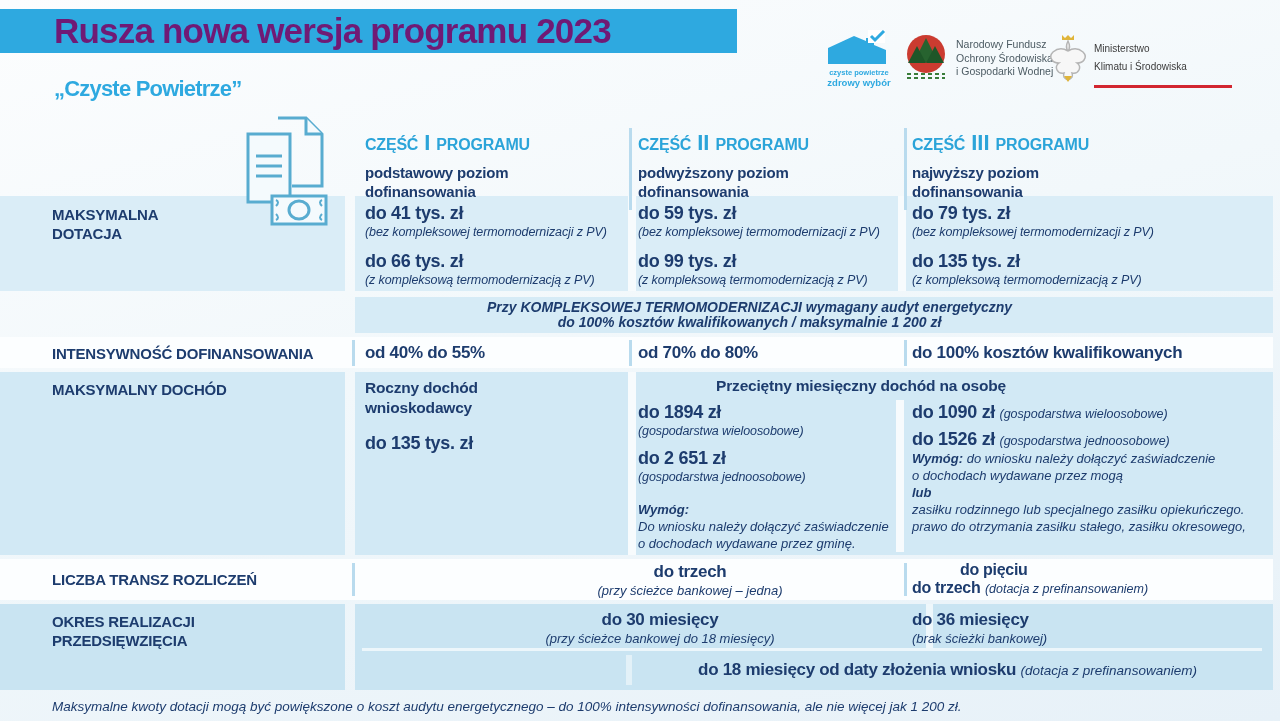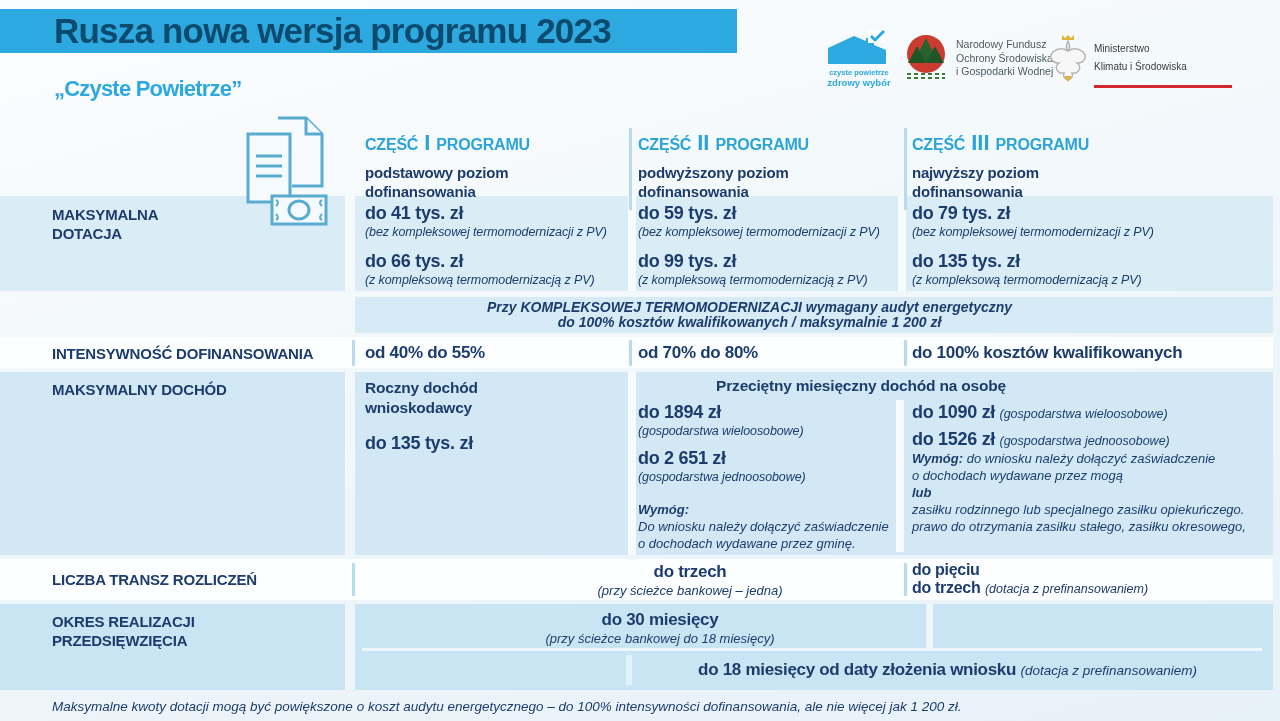--- a/index.html
+++ b/index.html
@@ -3,21 +3,21 @@
 <meta charset="utf-8">
 <style>
   html,body{margin:0;padding:0;background:#dfe6ea;}
   .stage{position:relative;width:1280px;height:721px;overflow:hidden;
     background:linear-gradient(165deg,#fcfdfe 0%,#f2f8fb 45%,#e7f1f8 100%);
     font-family:"Liberation Sans","DejaVu Sans",sans-serif;color:#1d3c6e;}
   .abs{position:absolute;}
   .band{position:absolute;}
   .vline{position:absolute;width:3px;background:#b9dbee;}
   .wgap{position:absolute;background:#f7fbfd;}
-  .banner{background:#2ea9e0;color:#0c4a6e;font-weight:700;font-size:35px;line-height:44px;
+  .banner{background:#2ea9e0;color:#701a75;font-weight:700;font-size:35px;line-height:44px;
     padding-left:54px;letter-spacing:-0.8px;white-space:nowrap;}
   .subtitle{color:#2ea9e0;font-weight:700;font-size:22px;letter-spacing:-0.8px;white-space:nowrap;}
   .rowlabel{font-weight:700;font-size:15px;line-height:19px;letter-spacing:-0.2px;}
   .colhead{display:flex;align-items:baseline;gap:6px;color:#2ba4d9;font-weight:700;white-space:nowrap;}
   .colhead .pre,.colhead .suf{font-size:16px;letter-spacing:-0.2px;}
   .colhead .num{font-size:22px;}
   .colsub{font-weight:700;font-size:15px;line-height:19px;margin-top:7px;letter-spacing:-0.2px;}
   .amt{font-weight:700;font-size:18px;letter-spacing:-0.3px;line-height:22px;white-space:nowrap;}
   .amt2{font-weight:700;font-size:17px;letter-spacing:-0.3px;white-space:nowrap;}
   .note{font-style:italic;font-size:12.5px;line-height:16px;letter-spacing:-0.1px;white-space:nowrap;}
@@ -231,35 +231,39 @@
   </div>
 
   <div class="abs rowlabel" style="left:52px;top:570px;">LICZBA TRANSZ ROZLICZEŃ</div>
   <div class="vline" style="left:352px;top:563px;height:33px;"></div>
   <div class="vline" style="left:904px;top:563px;height:33px;"></div>
   <div class="abs centered" style="left:400px;top:562px;width:580px;">
     <div class="amt2" style="white-space:nowrap;">do trzech</div>
     <div class="ital">(przy ścieżce bankowej – jedna)</div>
   </div>
   <div class="abs" style="left:912px;top:560px;">
-    <div class="amt2" style="font-size:16px;line-height:19px;">do pięciu</div>
+    <div class="amt2" style="font-size:16px;line-height:19px;margin-left:48px;">do pięciu</div>
     <div>
       <span class="amt2" style="font-size:16px;">do trzech</span>
       <span class="noteinline">(dotacja z prefinansowaniem)</span>
     </div>
   </div>
 
   <div class="abs rowlabel" style="left:52px;top:612px;">
     <div>OKRES REALIZACJI</div>
     <div>PRZEDSIĘWZIĘCIA</div>
   </div>
   <div class="abs centered" style="left:380px;top:610px;width:560px;">
     <div class="amt2" style="white-space:nowrap;">do 30 miesięcy</div>
     <div class="ital">(przy ścieżce bankowej do 18 miesięcy)</div>
   </div>
+  <div class="abs" style="left:912px;top:610px;">
+    <div class="amt2">do 36 miesięcy</div>
+    <div class="ital">(brak ścieżki bankowej)</div>
+  </div>
   <div class="abs centered" style="left:635px;top:660px;width:625px;white-space:nowrap;">
     <span class="amt2">do 18 miesięcy od daty złożenia wniosku</span>
     <span class="ital" style="font-size:13.5px;">(dotacja z prefinansowaniem)</span>
   </div>
 
   <div class="abs ital" style="left:52px;top:698px;font-size:13.5px;">Maksymalne kwoty dotacji mogą być powiększone o koszt audytu energetycznego – do 100% intensywności dofinansowania, ale nie więcej jak 1 200 zł.</div>
 
 </div>
 
 </body></html>

